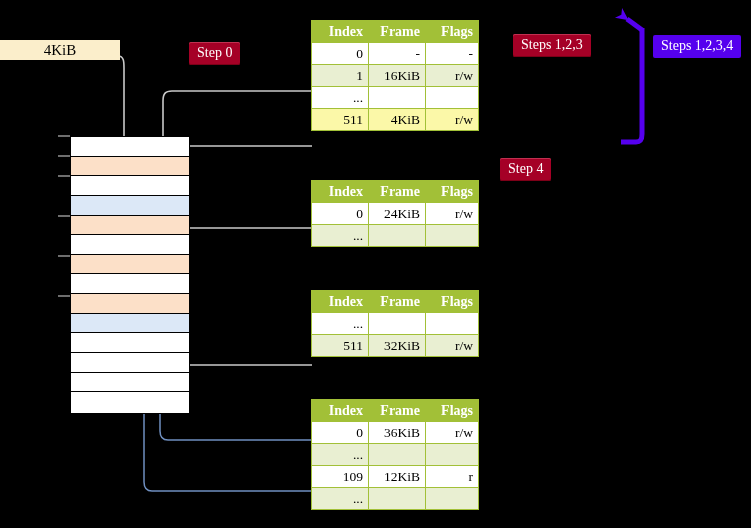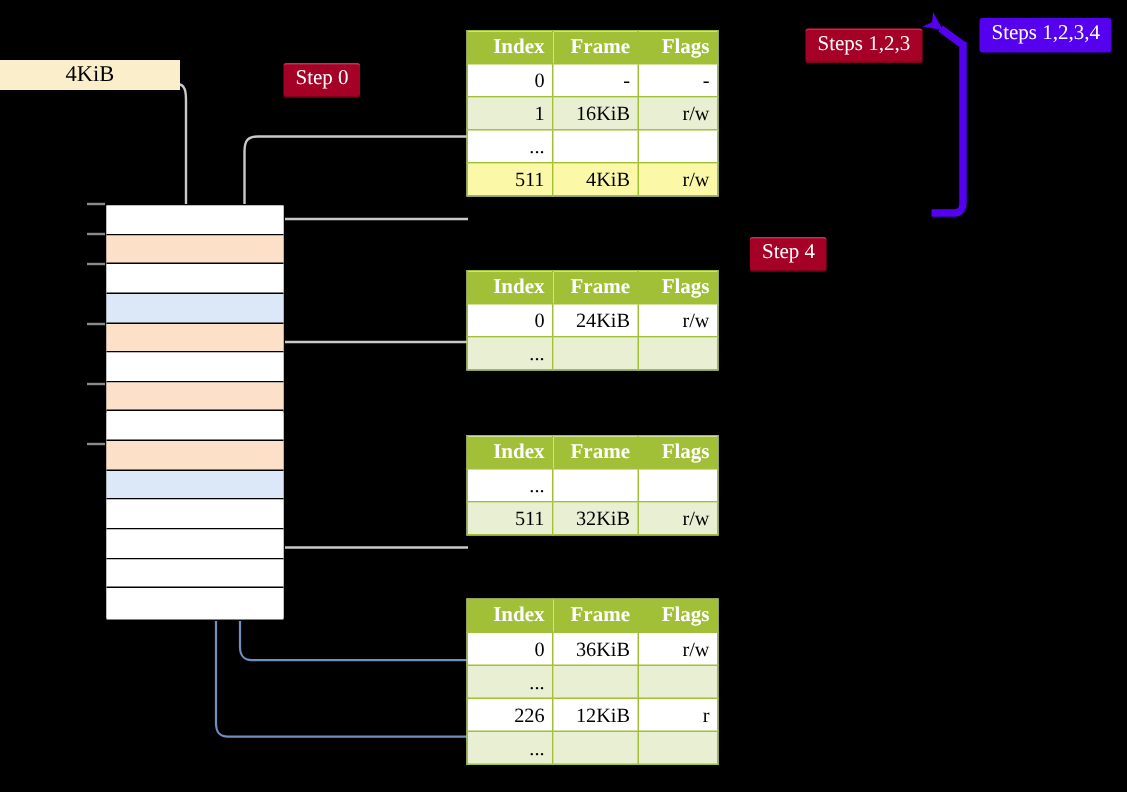--- a/index.html
+++ b/index.html
@@ -194,23 +194,23 @@
       <div class="memrow m-white" style="top: 235.714px; height: 19.6429px;"></div>
       <div class="memrow m-white last" style="top: 255.357px; height: 19.6429px;"></div>
     </div>
 
   <div class="label-cream" style="left:0px; top:40px; width:120px; height:20px;">4KiB</div>
 
   <div class="badge badge-red" style="left:189px; top:42px;">Step 0</div>
 
   <div class="badge badge-red" style="left:500px; top:158px;">Step 4</div>
 
-  <div class="badge badge-red" style="left:513px; top:19px;margin-left:24px;">Steps 1,2,3</div>
-
-  <div class="badge badge-blue" style="left:653px; top:12px;">Steps 1,2,3,4</div>
+  <div class="badge badge-red" style="left:513px; top:34px;">Steps 1,2,3</div>
+
+  <div class="badge badge-blue" style="left:653px; top:35px;">Steps 1,2,3,4</div>
 
   <table class="pt" id="t0" style="left:311px; top:20px;">
     <colgroup>
         <col class="c-index">
         <col class="c-frame">
         <col class="c-flags">
       </colgroup>
     <thead>
         <tr>
           <th>Index</th>
@@ -314,21 +314,21 @@
           <td>0</td>
           <td>36KiB</td>
           <td>r/w</td>
         </tr>
         <tr class="even">
           <td>...</td>
           <td></td>
           <td></td>
         </tr>
         <tr class="odd">
-          <td>226</td>
+          <td>109</td>
           <td>12KiB</td>
           <td>r</td>
         </tr>
         <tr class="even">
           <td>...</td>
           <td></td>
           <td></td>
         </tr>
       </tbody>
   </table>

